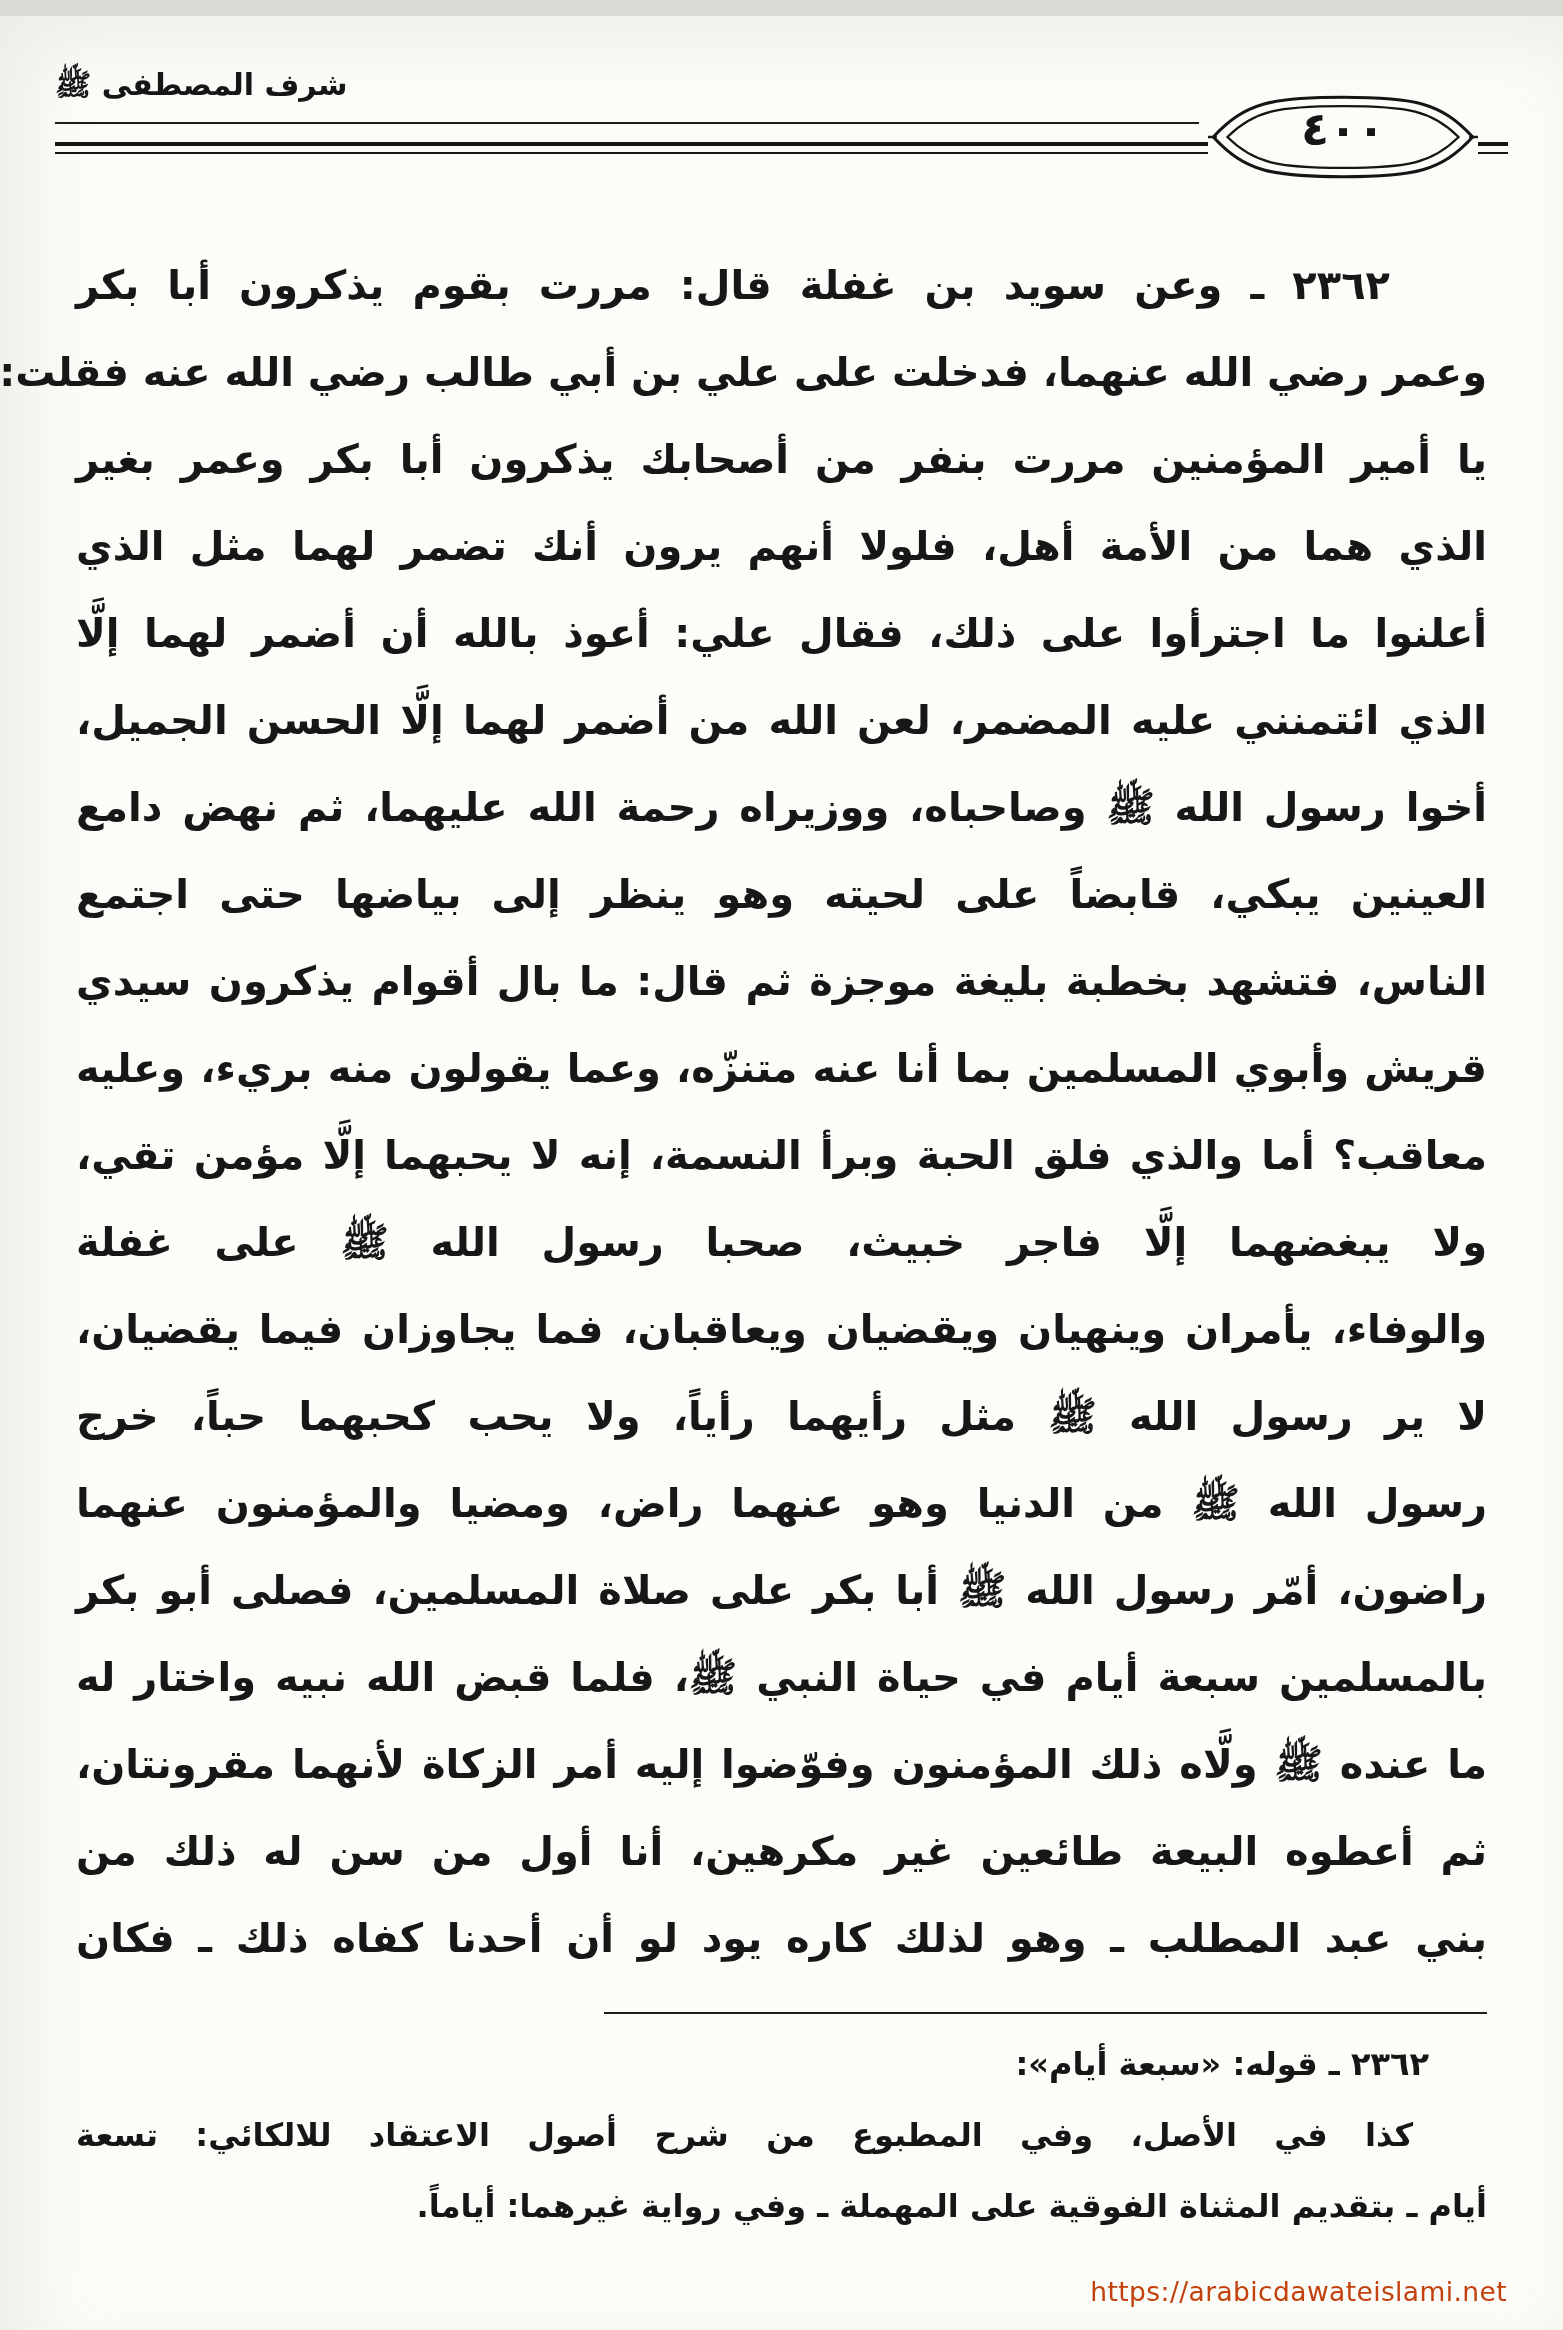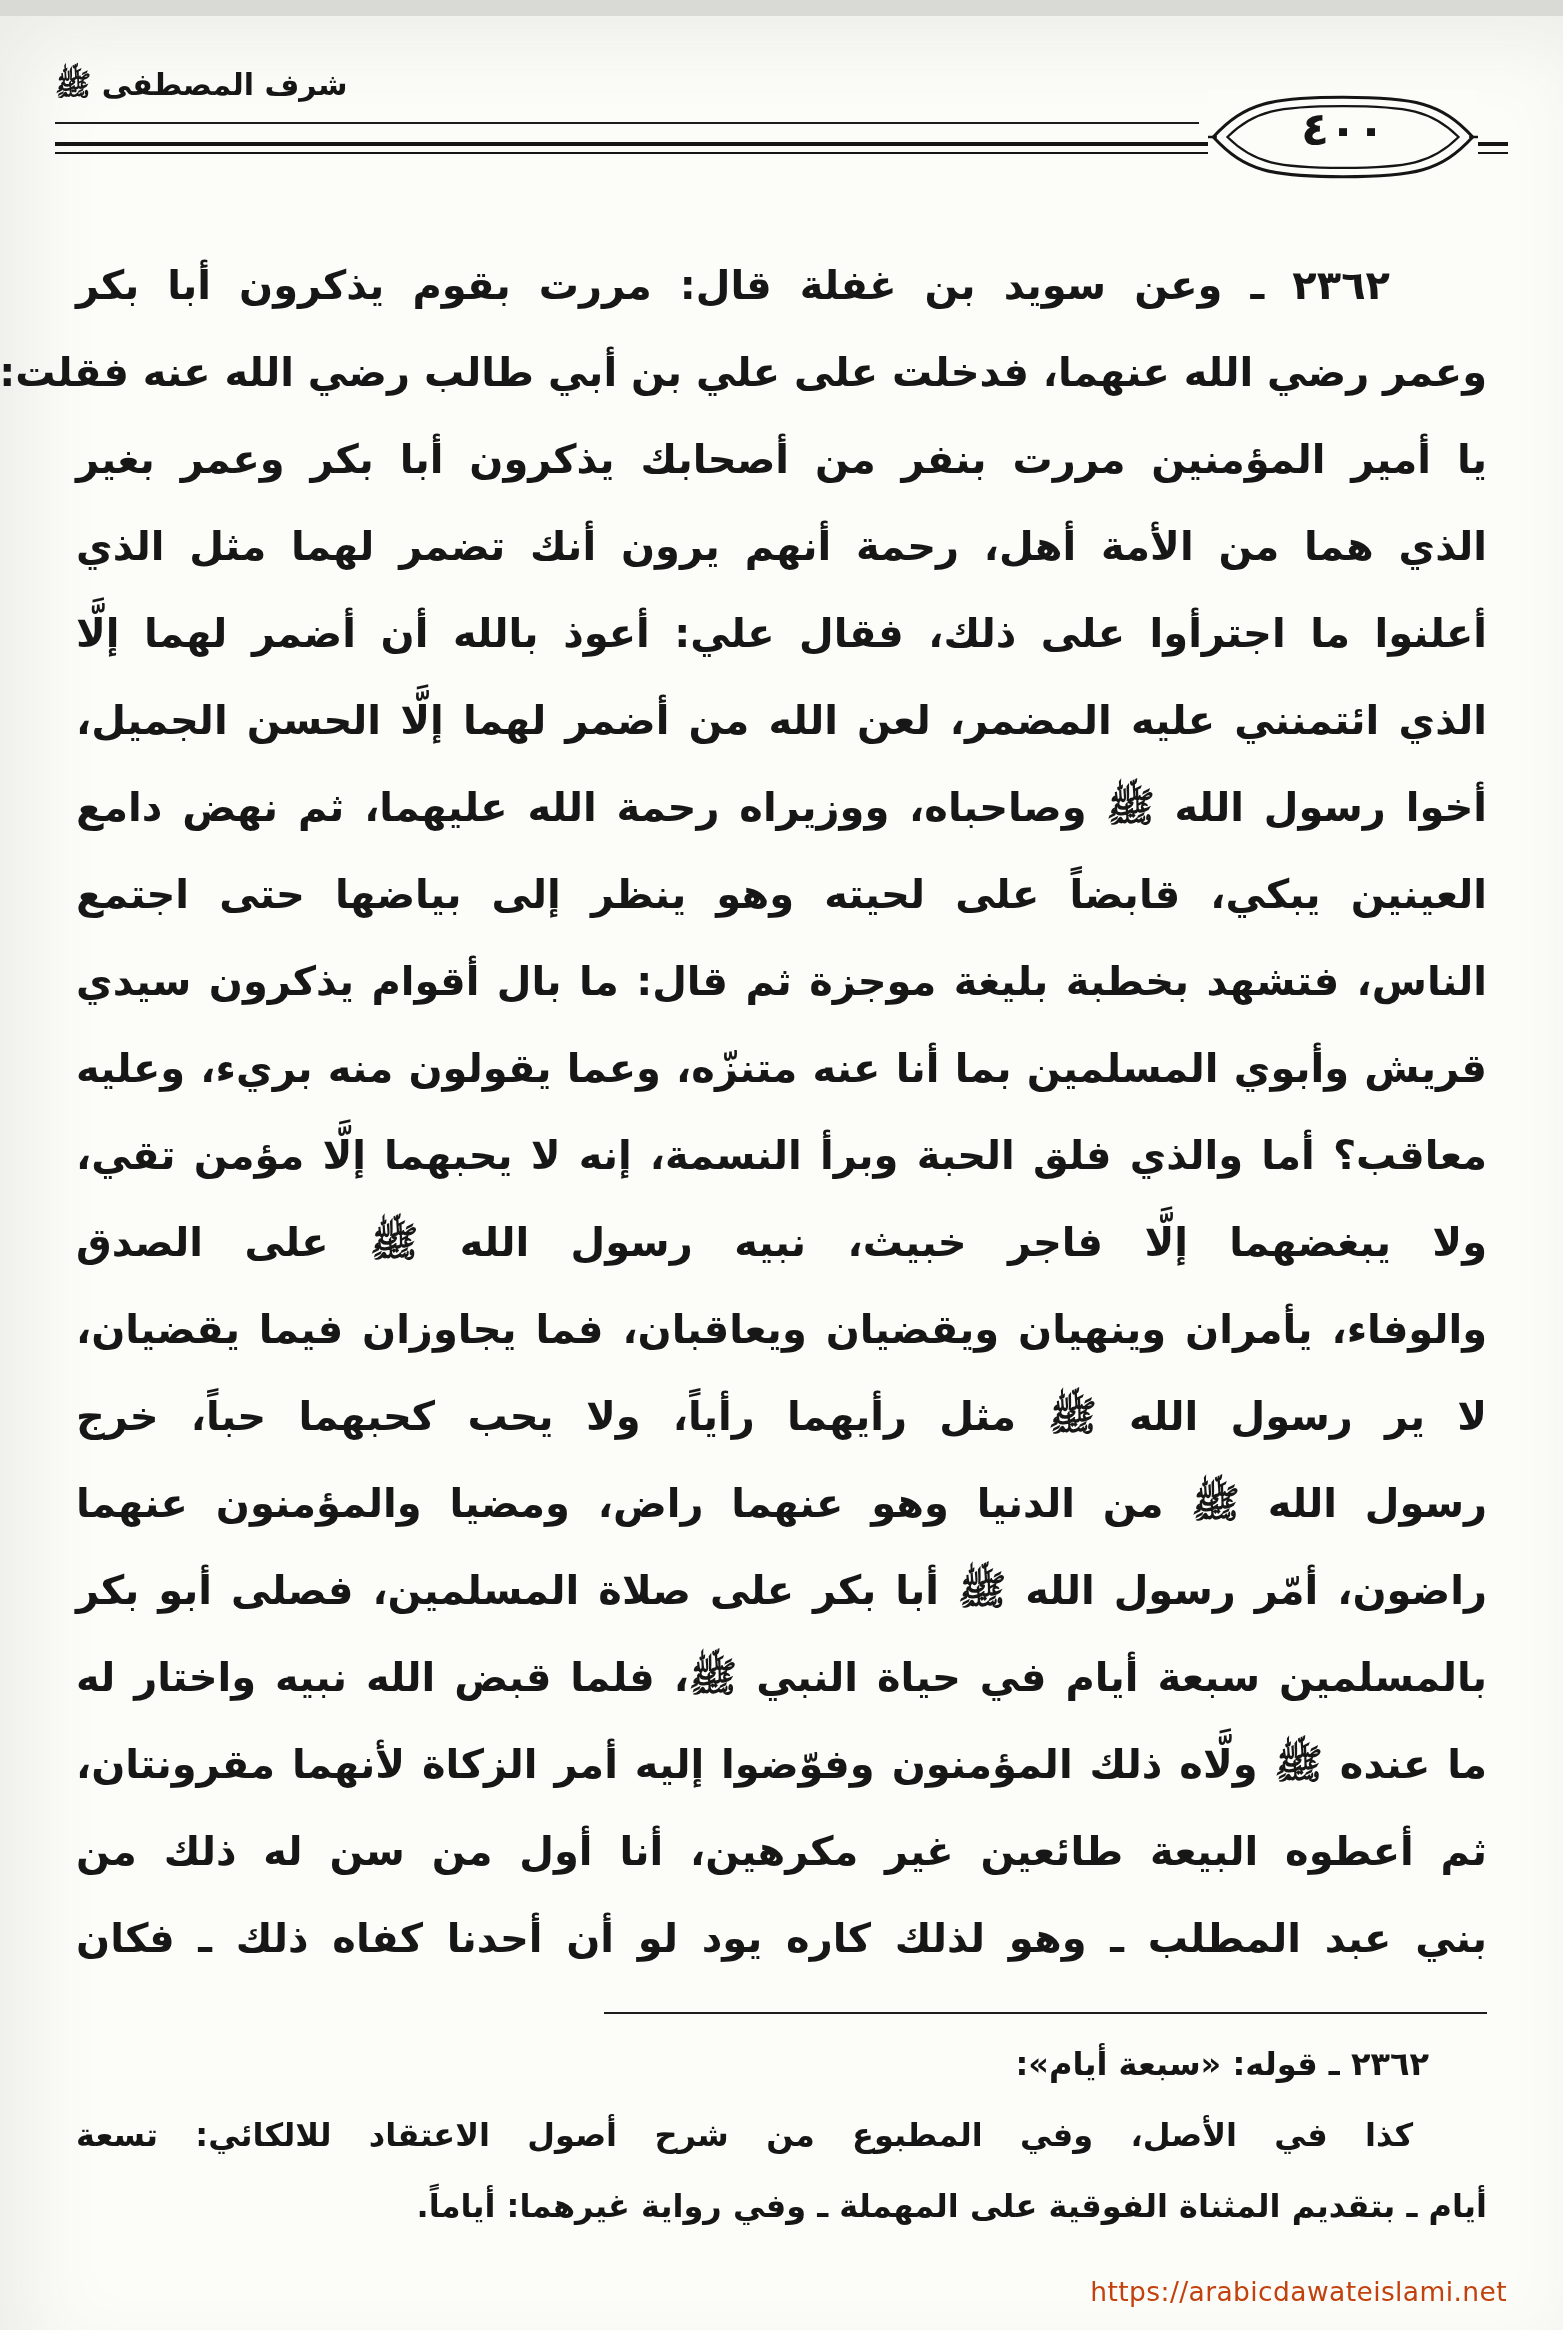--- a/index.html
+++ b/index.html
@@ -99,29 +99,29 @@
       <path d="M22,53 C52,23 80,18 153,18 C226,18 254,23 284,53 C254,83 226,88 153,88 C80,88 52,83 22,53 Z" fill="none" stroke="#151515" stroke-width="2.5"></path>
       <path d="M0,53 L10,53 M296,53 L306,53" stroke="#151515" stroke-width="3"></path>
     </svg>
     <span class="page-num">٤٠٠</span>
   </div>
 
   <main class="body">
     <div class="body-line first">٢٣٦٢ ـ وعن سويد بن غفلة قال: مررت بقوم يذكرون أبا بكر</div>
     <div class="body-line">وعمر رضي الله عنهما، فدخلت على علي بن أبي طالب رضي الله عنه فقلت:</div>
     <div class="body-line">يا أمير المؤمنين مررت بنفر من أصحابك يذكرون أبا بكر وعمر بغير</div>
-    <div class="body-line">الذي هما من الأمة أهل، رحمة أنهم يرون أنك تضمر لهما مثل الذي</div>
+    <div class="body-line">الذي هما من الأمة أهل، فلولا أنهم يرون أنك تضمر لهما مثل الذي</div>
     <div class="body-line">أعلنوا ما اجترأوا على ذلك، فقال علي: أعوذ بالله أن أضمر لهما إلَّا</div>
     <div class="body-line">الذي ائتمنني عليه المضمر، لعن الله من أضمر لهما إلَّا الحسن الجميل،</div>
     <div class="body-line">أخوا رسول الله ﷺ وصاحباه، ووزيراه رحمة الله عليهما، ثم نهض دامع</div>
     <div class="body-line">العينين يبكي، قابضاً على لحيته وهو ينظر إلى بياضها حتى اجتمع</div>
     <div class="body-line">الناس، فتشهد بخطبة بليغة موجزة ثم قال: ما بال أقوام يذكرون سيدي</div>
     <div class="body-line">قريش وأبوي المسلمين بما أنا عنه متنزّه، وعما يقولون منه بريء، وعليه</div>
     <div class="body-line">معاقب؟ أما والذي فلق الحبة وبرأ النسمة، إنه لا يحبهما إلَّا مؤمن تقي،</div>
-    <div class="body-line">ولا يبغضهما إلَّا فاجر خبيث، نبيه رسول الله ﷺ على الصدق</div>
+    <div class="body-line">ولا يبغضهما إلَّا فاجر خبيث، صحبا رسول الله ﷺ على غفلة</div>
     <div class="body-line">والوفاء، يأمران وينهيان ويقضيان ويعاقبان، فما يجاوزان فيما يقضيان،</div>
     <div class="body-line">لا ير رسول الله ﷺ مثل رأيهما رأياً، ولا يحب كحبهما حباً، خرج</div>
     <div class="body-line">رسول الله ﷺ من الدنيا وهو عنهما راض، ومضيا والمؤمنون عنهما</div>
     <div class="body-line">راضون، أمّر رسول الله ﷺ أبا بكر على صلاة المسلمين، فصلى أبو بكر</div>
     <div class="body-line">بالمسلمين سبعة أيام في حياة النبي ﷺ، فلما قبض الله نبيه واختار له</div>
     <div class="body-line">ما عنده ﷺ ولَّاه ذلك المؤمنون وفوّضوا إليه أمر الزكاة لأنهما مقرونتان،</div>
     <div class="body-line">ثم أعطوه البيعة طائعين غير مكرهين، أنا أول من سن له ذلك من</div>
     <div class="body-line">بني عبد المطلب ـ وهو لذلك كاره يود لو أن أحدنا كفاه ذلك ـ فكان</div>
   </main>
 

